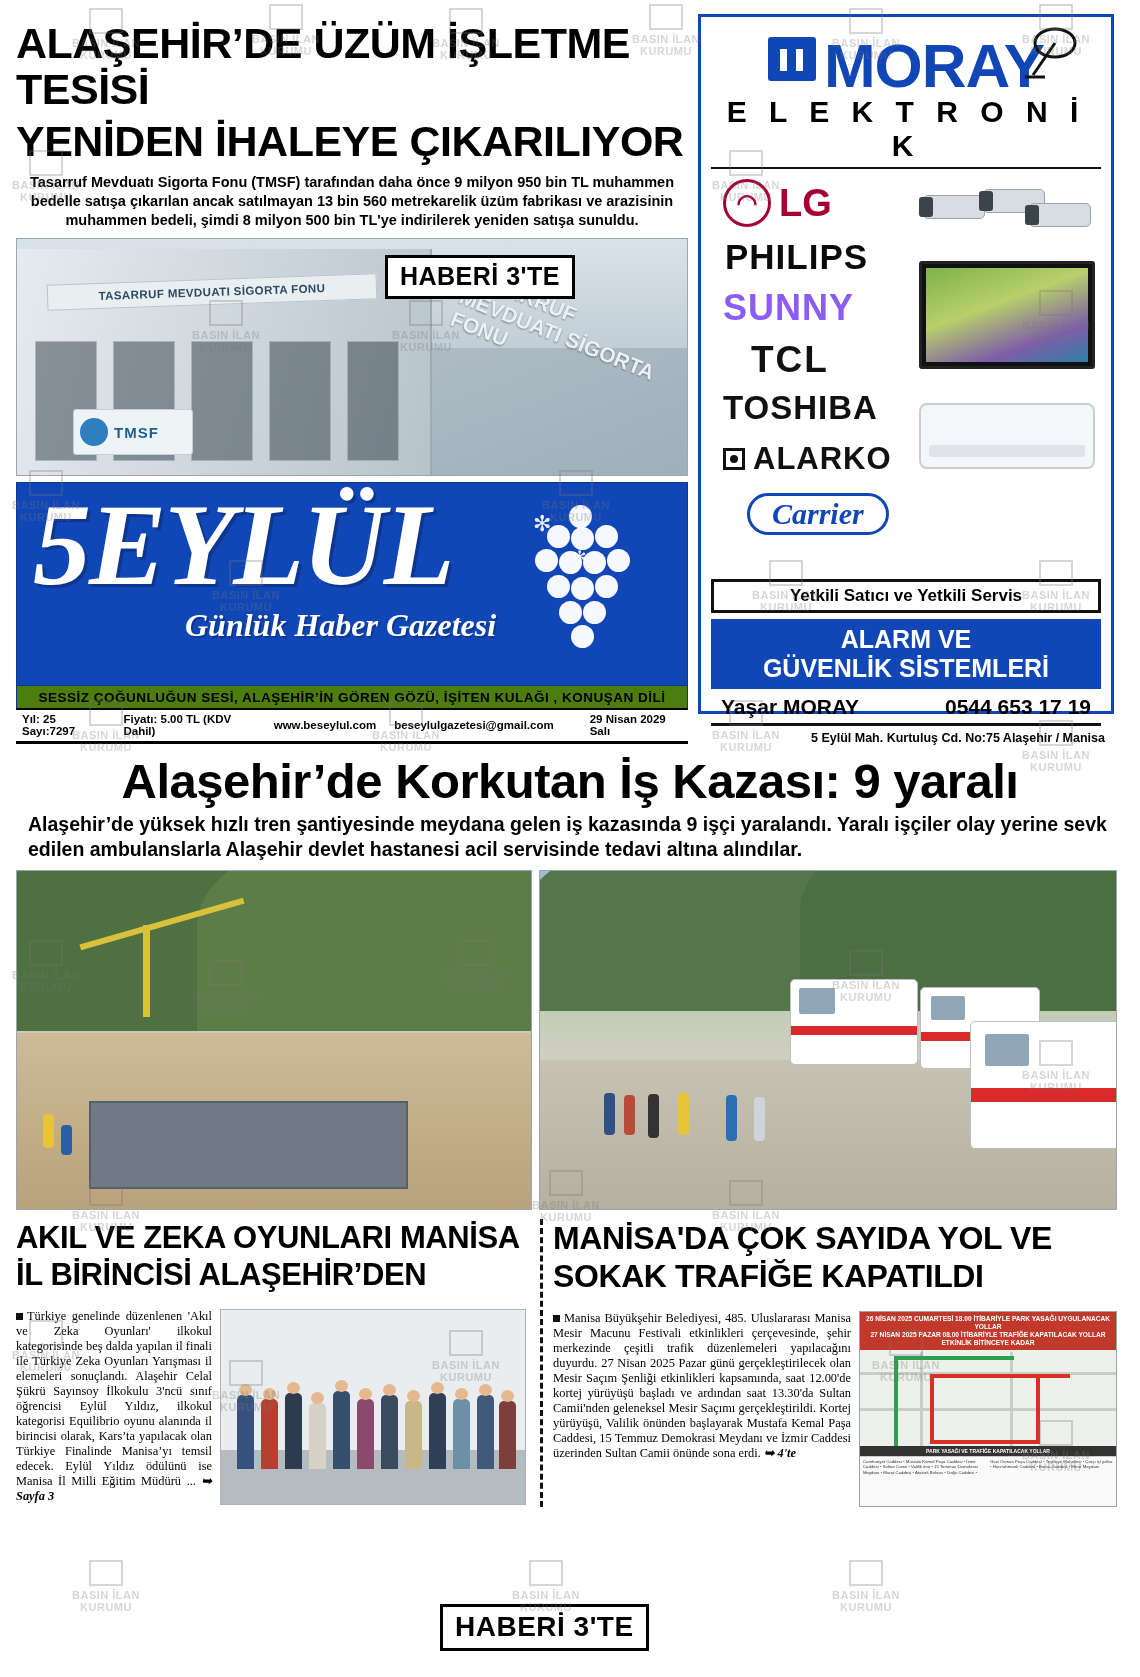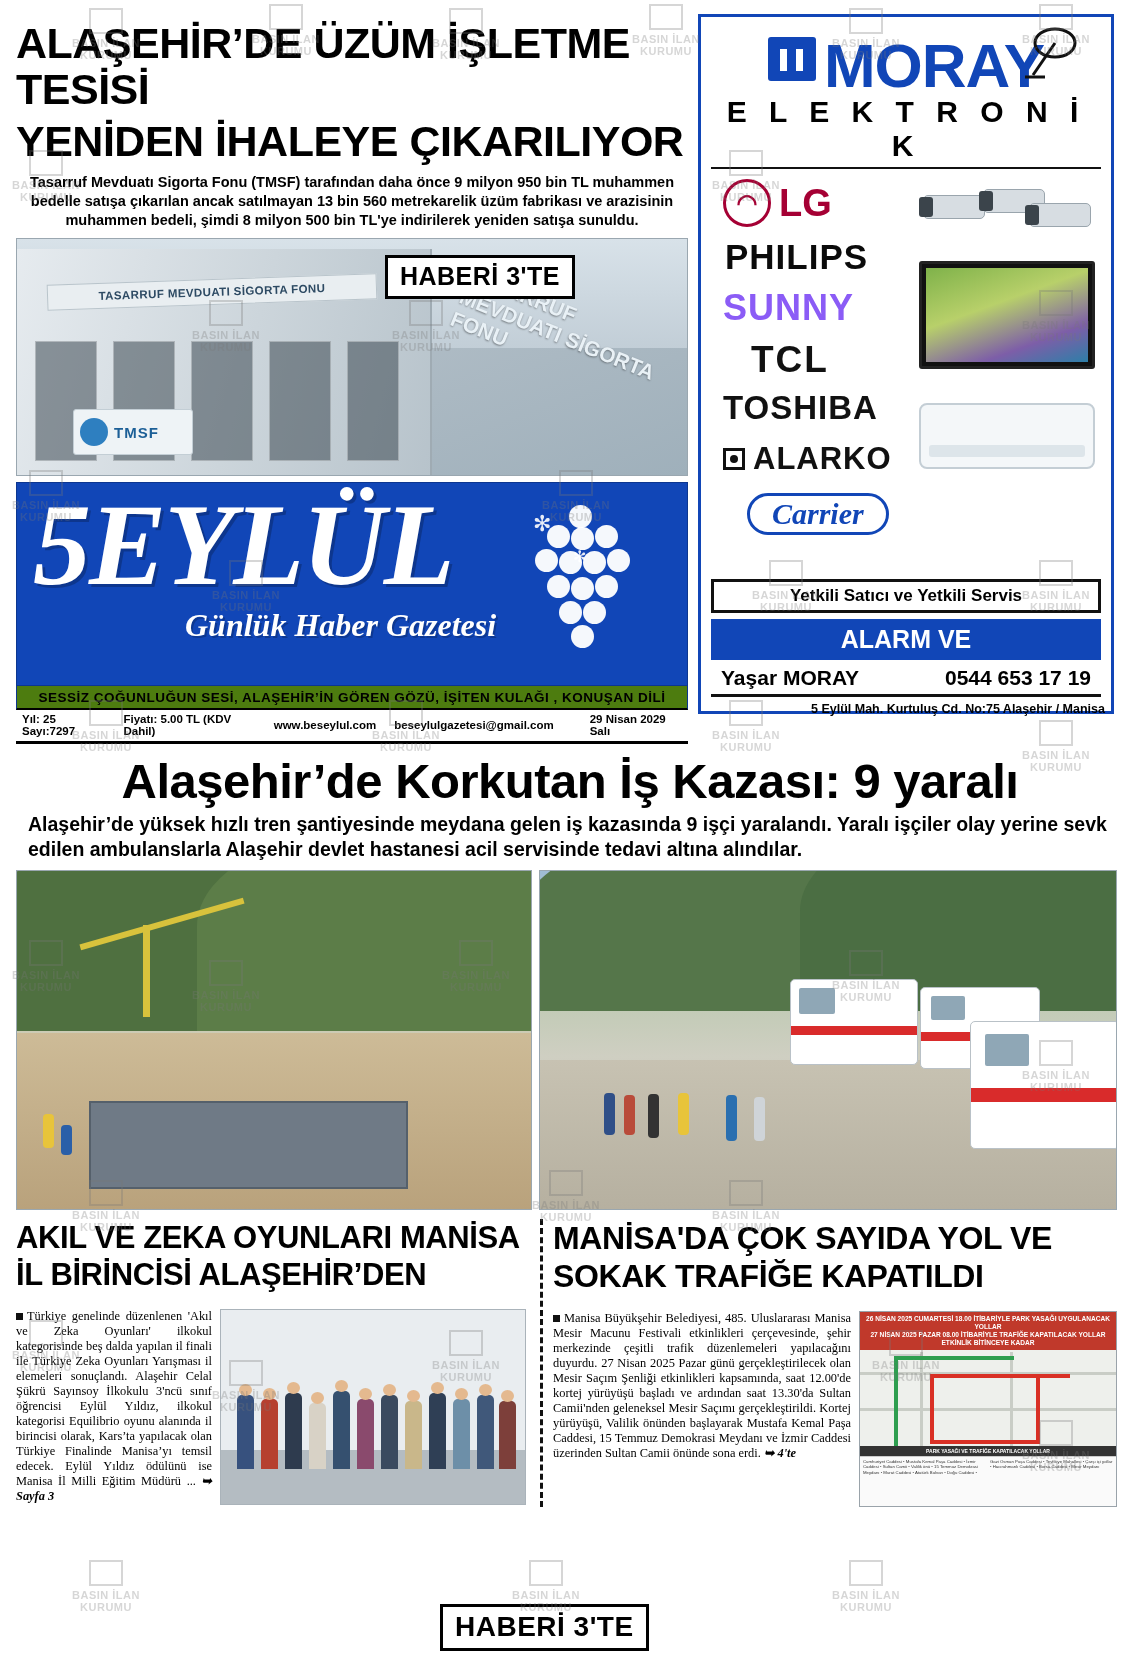--- a/index.html
+++ b/index.html
@@ -400,20 +400,21 @@
           </div>
           <div class="tv">
               <div class="scr"></div>
             </div>
           <div class="ac"></div>
         </div>
 
         <div class="ad-yetkili">Yetkili Satıcı ve Yetkili Servis</div>
         <div class="ad-alarm">
           <div>ALARM VE</div>
+          <div>GÜVENLİK SİSTEMLERİ</div>
         </div>
         <div class="ad-contact">
           <span>Yaşar MORAY</span>
           <span>0544 653 17 19</span>
         </div>
         <div class="ad-address">5 Eylül Mah. Kurtuluş Cd. No:75    Alaşehir / Manisa</div>
       </div>
     </div>
   </div>
 

